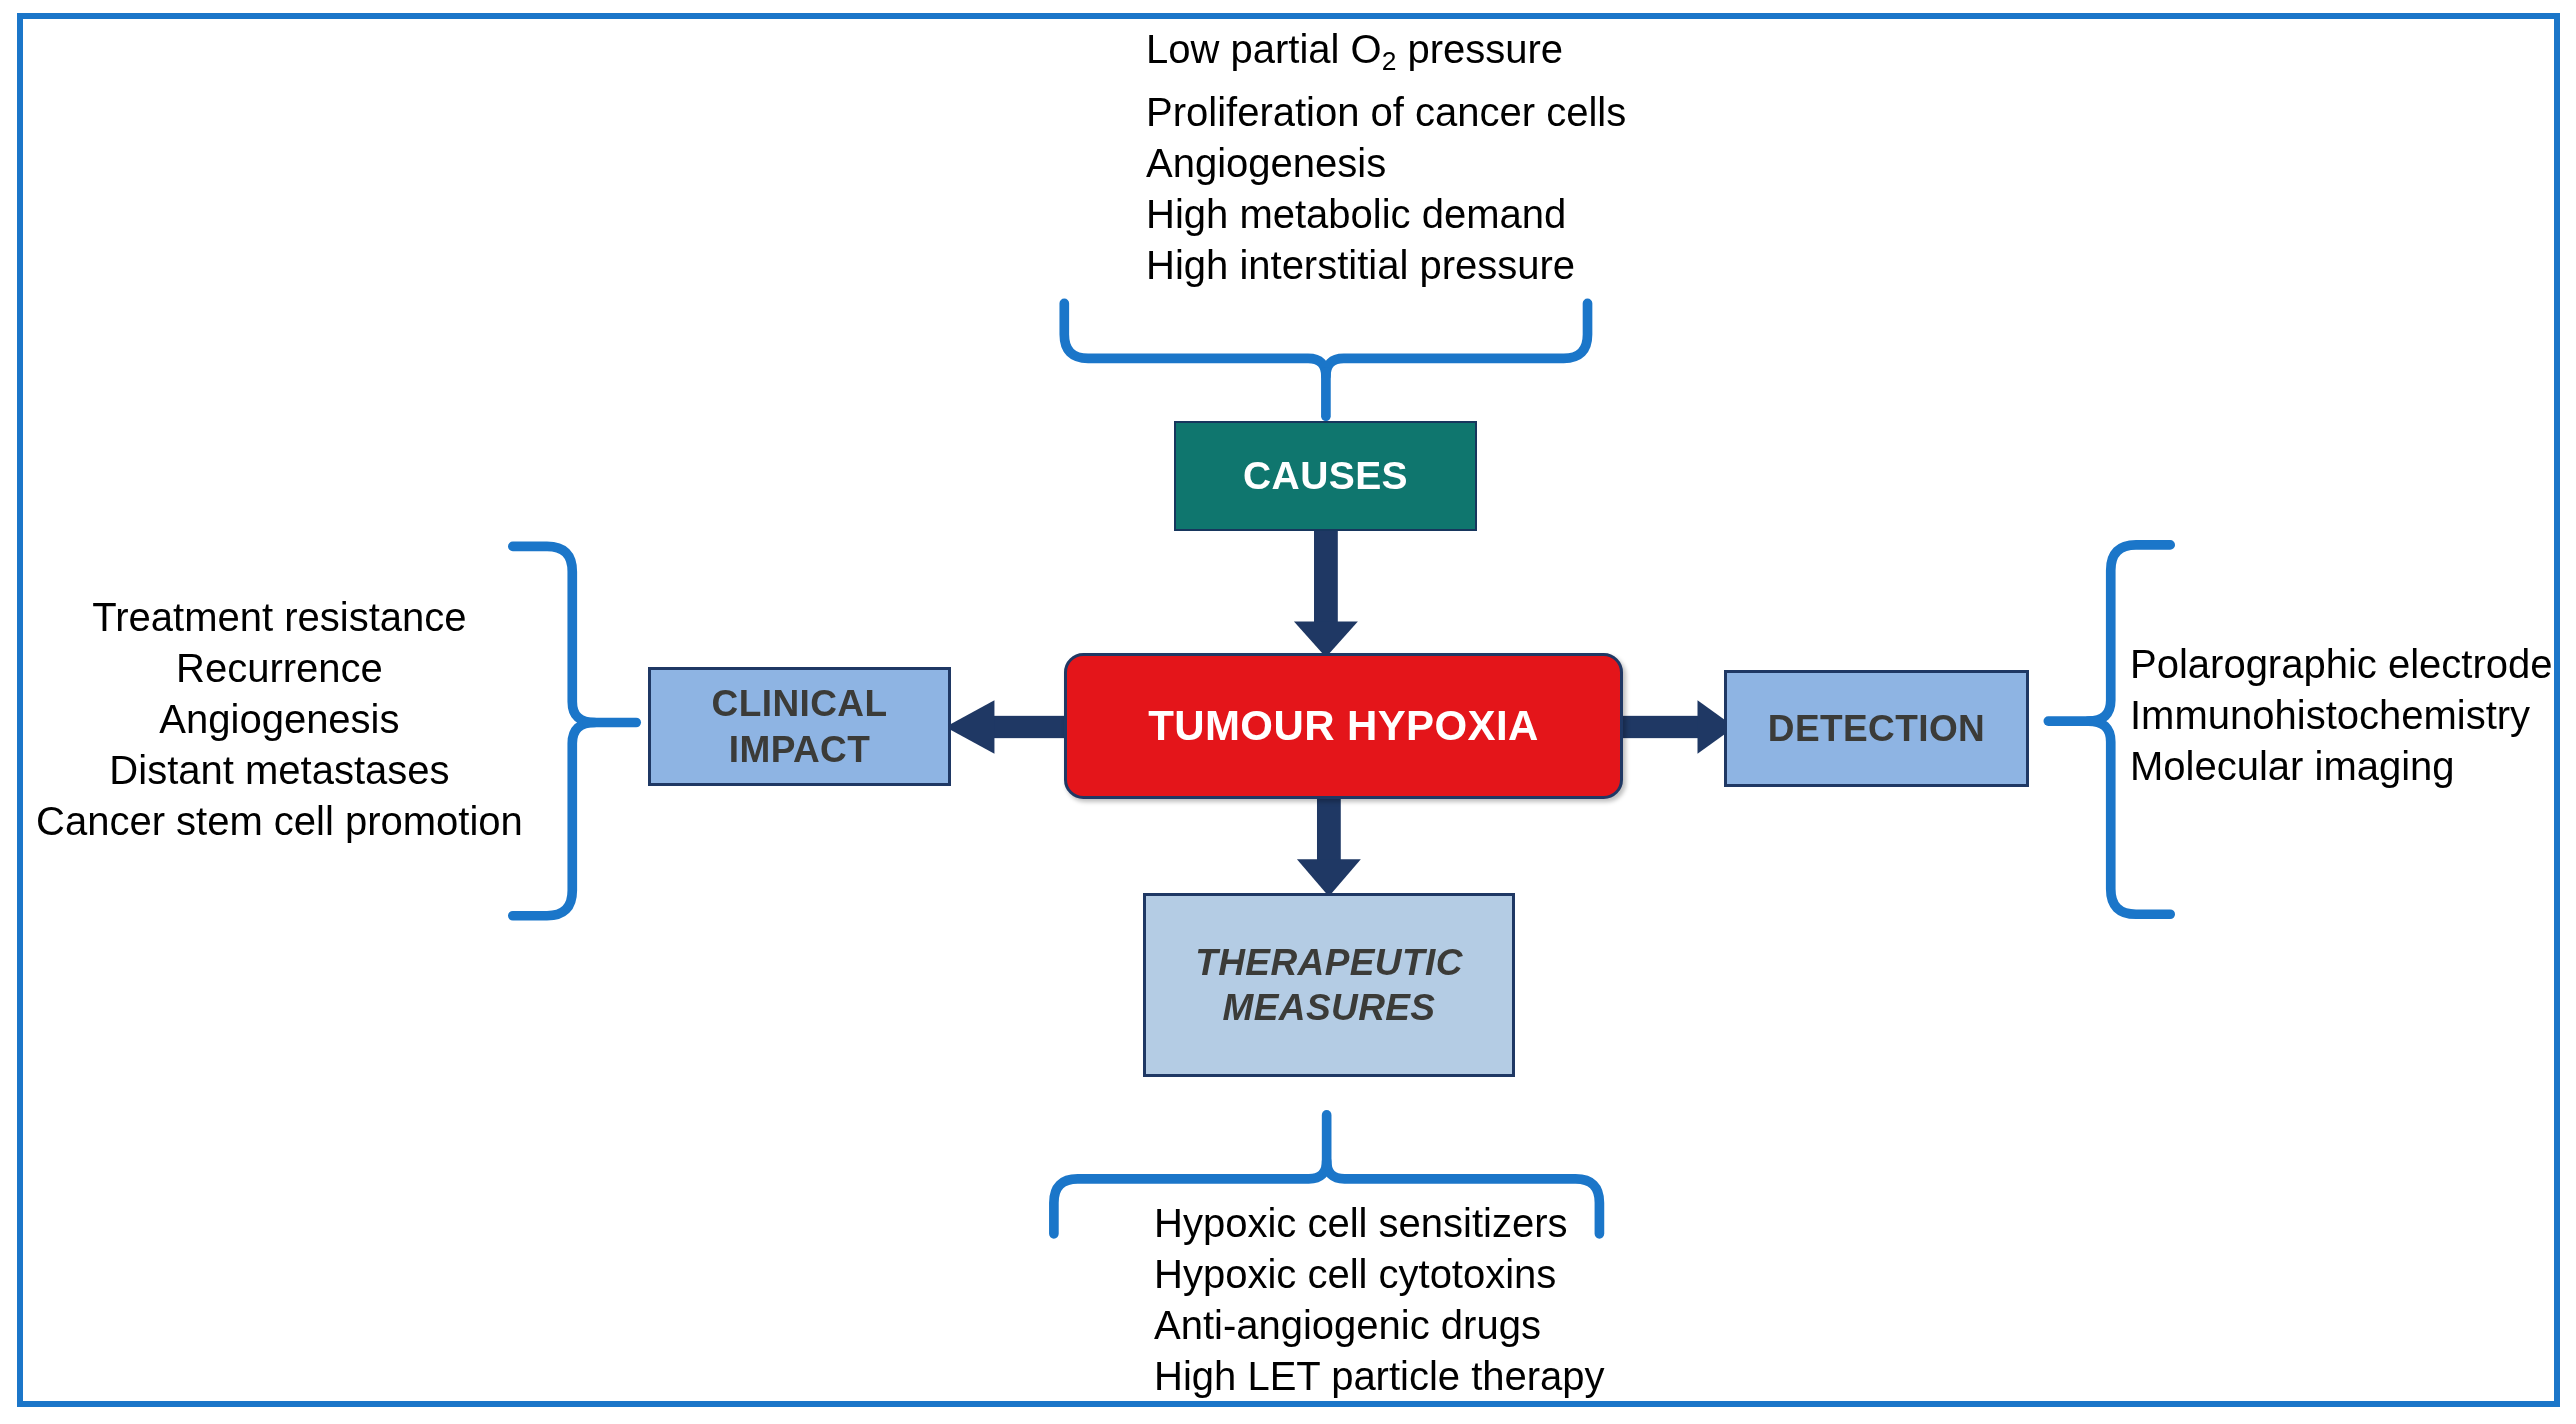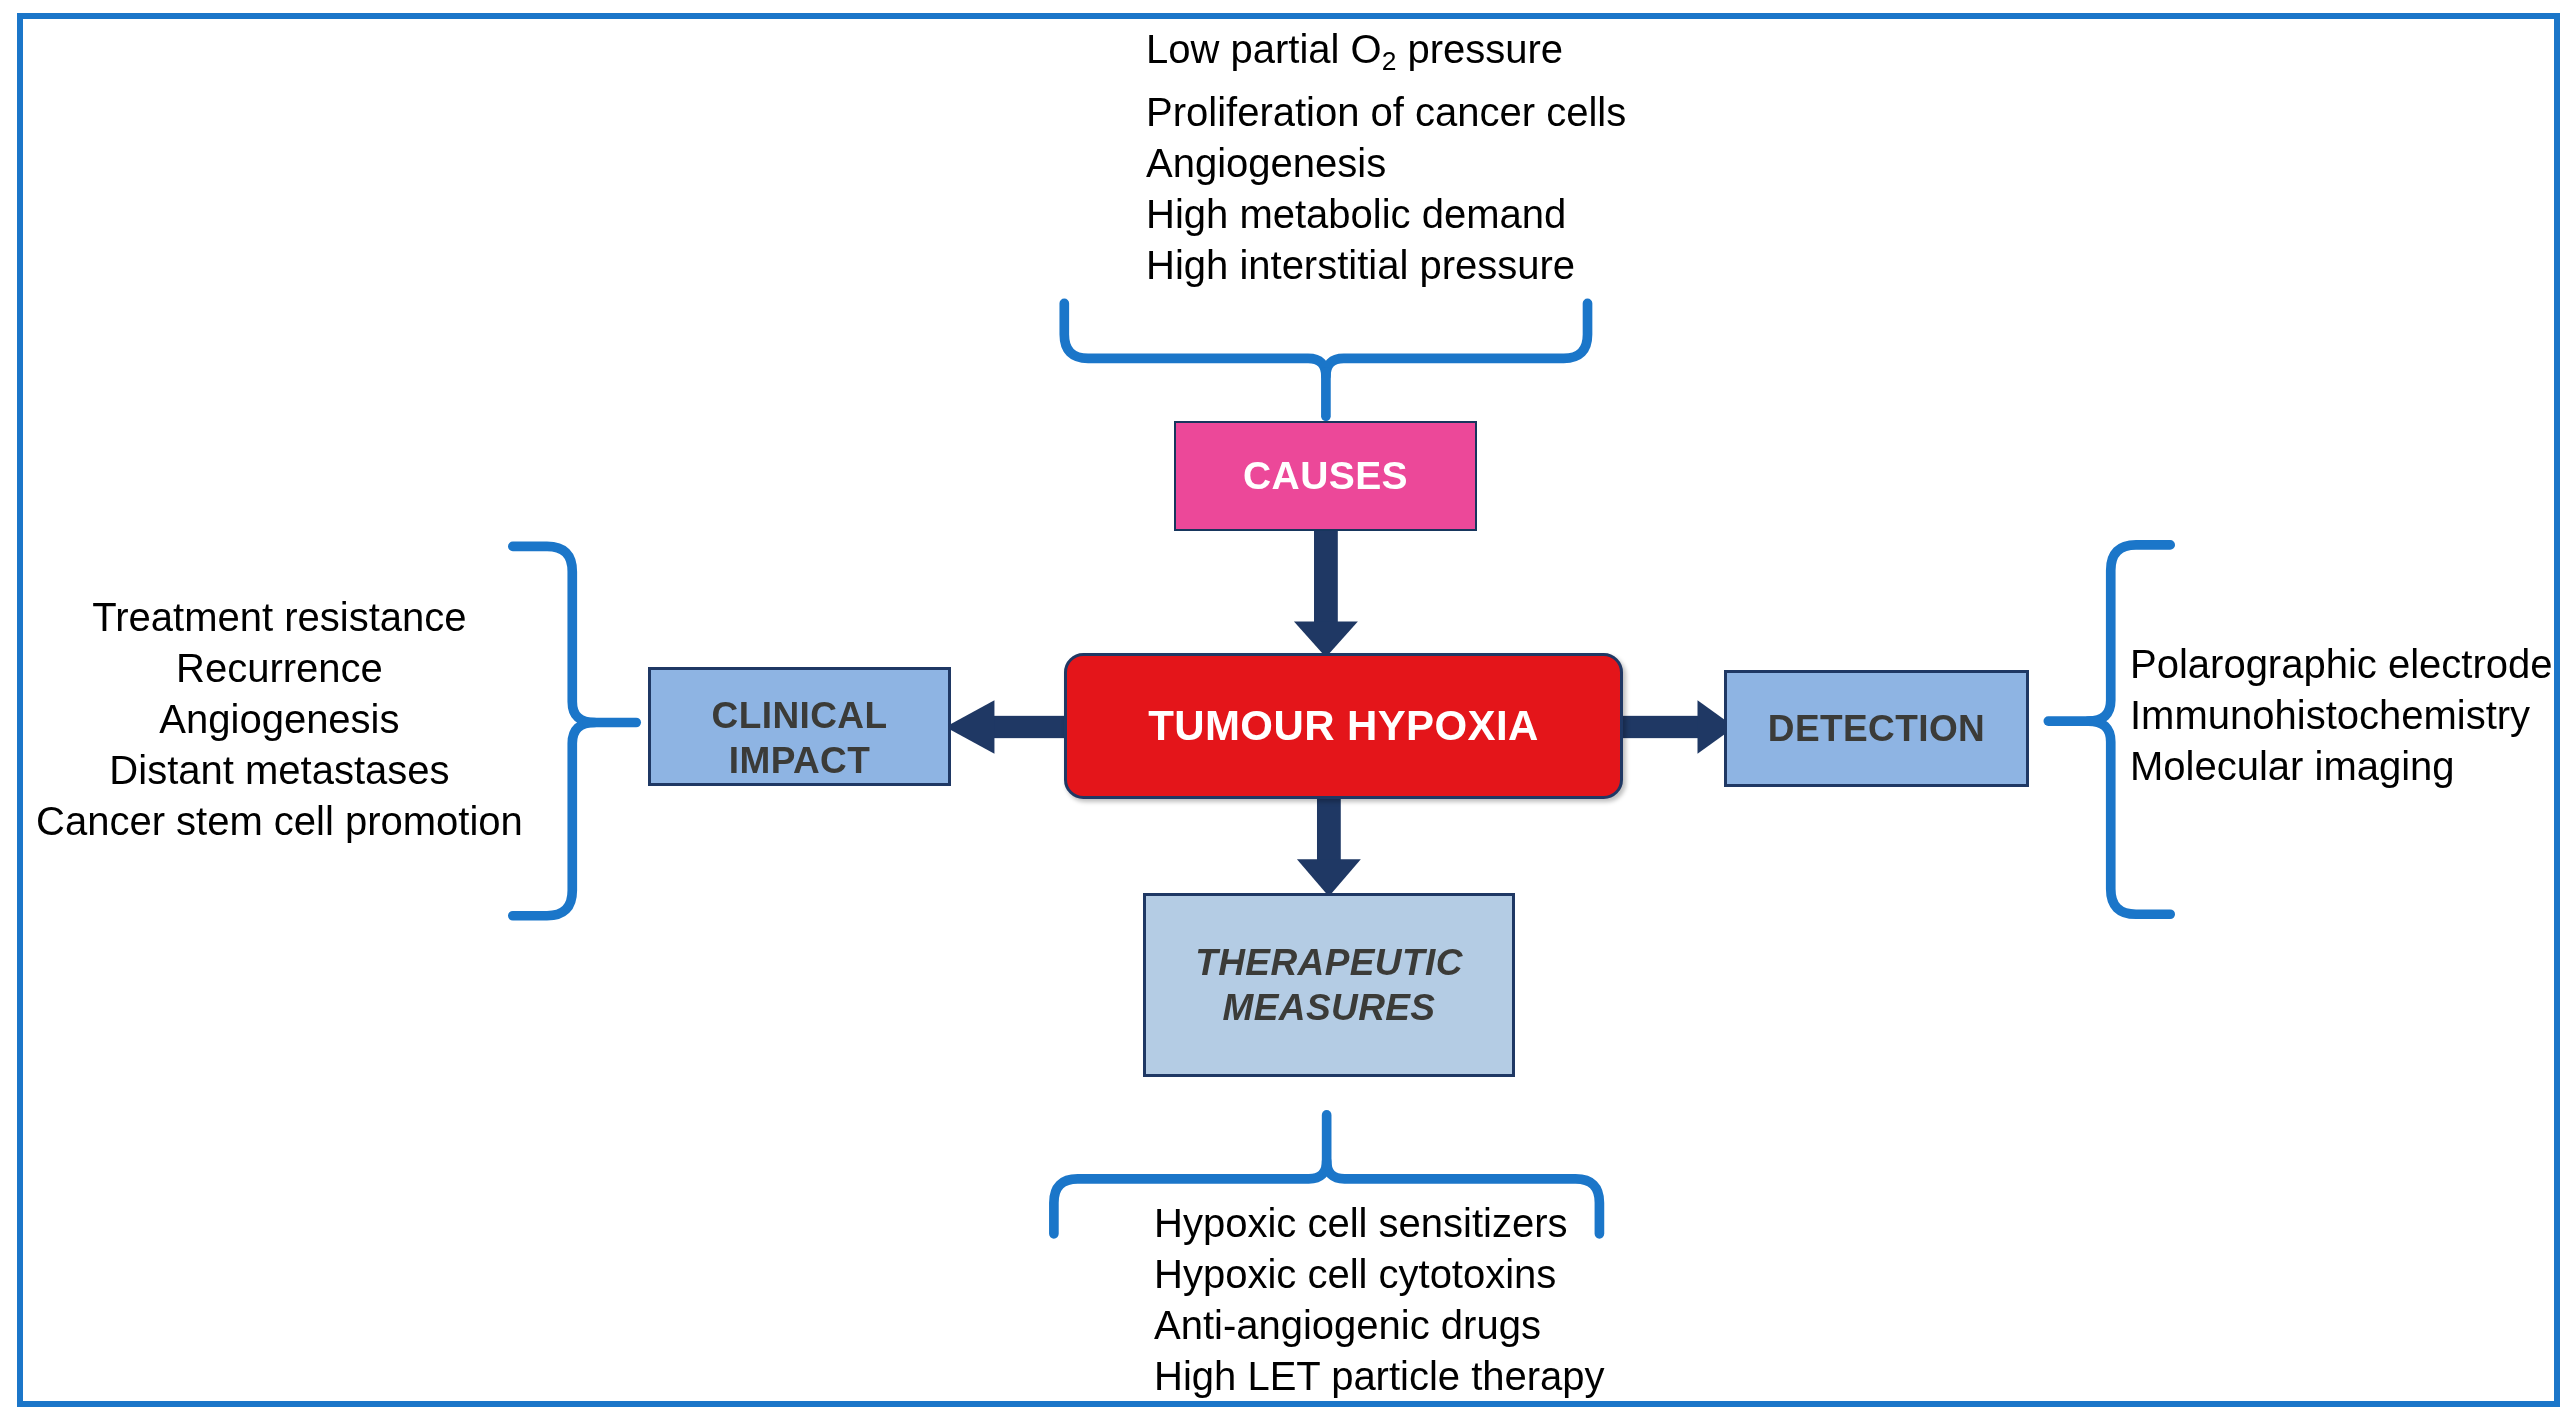--- a/index.html
+++ b/index.html
@@ -48,21 +48,21 @@
     text-align: center;
     font-weight: bold;
     letter-spacing: 0.4px;
     line-height: 1.22;
   }
   #node-causes {
     left: 1174px;
     top: 421px;
     width: 303px;
     height: 110px;
-    background: #ec4899;
+    background: #0f766e;
     border: 2.2px solid #17365d;
     color: #ffffff;
     font-size: 39px;
   }
   #node-center {
     left: 1064px;
     top: 653px;
     width: 559px;
     height: 146px;
     background: #e4151a;
@@ -75,21 +75,20 @@
   }
   #node-clinical {
     left: 648px;
     top: 667px;
     width: 303px;
     height: 119px;
     background: #8eb4e3;
     border: 3px solid #1f3864;
     color: #3b3b38;
     font-size: 37px;
-    align-items: flex-end;
   }
   #node-detection {
     left: 1724px;
     top: 670px;
     width: 305px;
     height: 117px;
     background: #8eb4e3;
     border: 3px solid #1f3864;
     color: #3b3b38;
     font-size: 37px;

